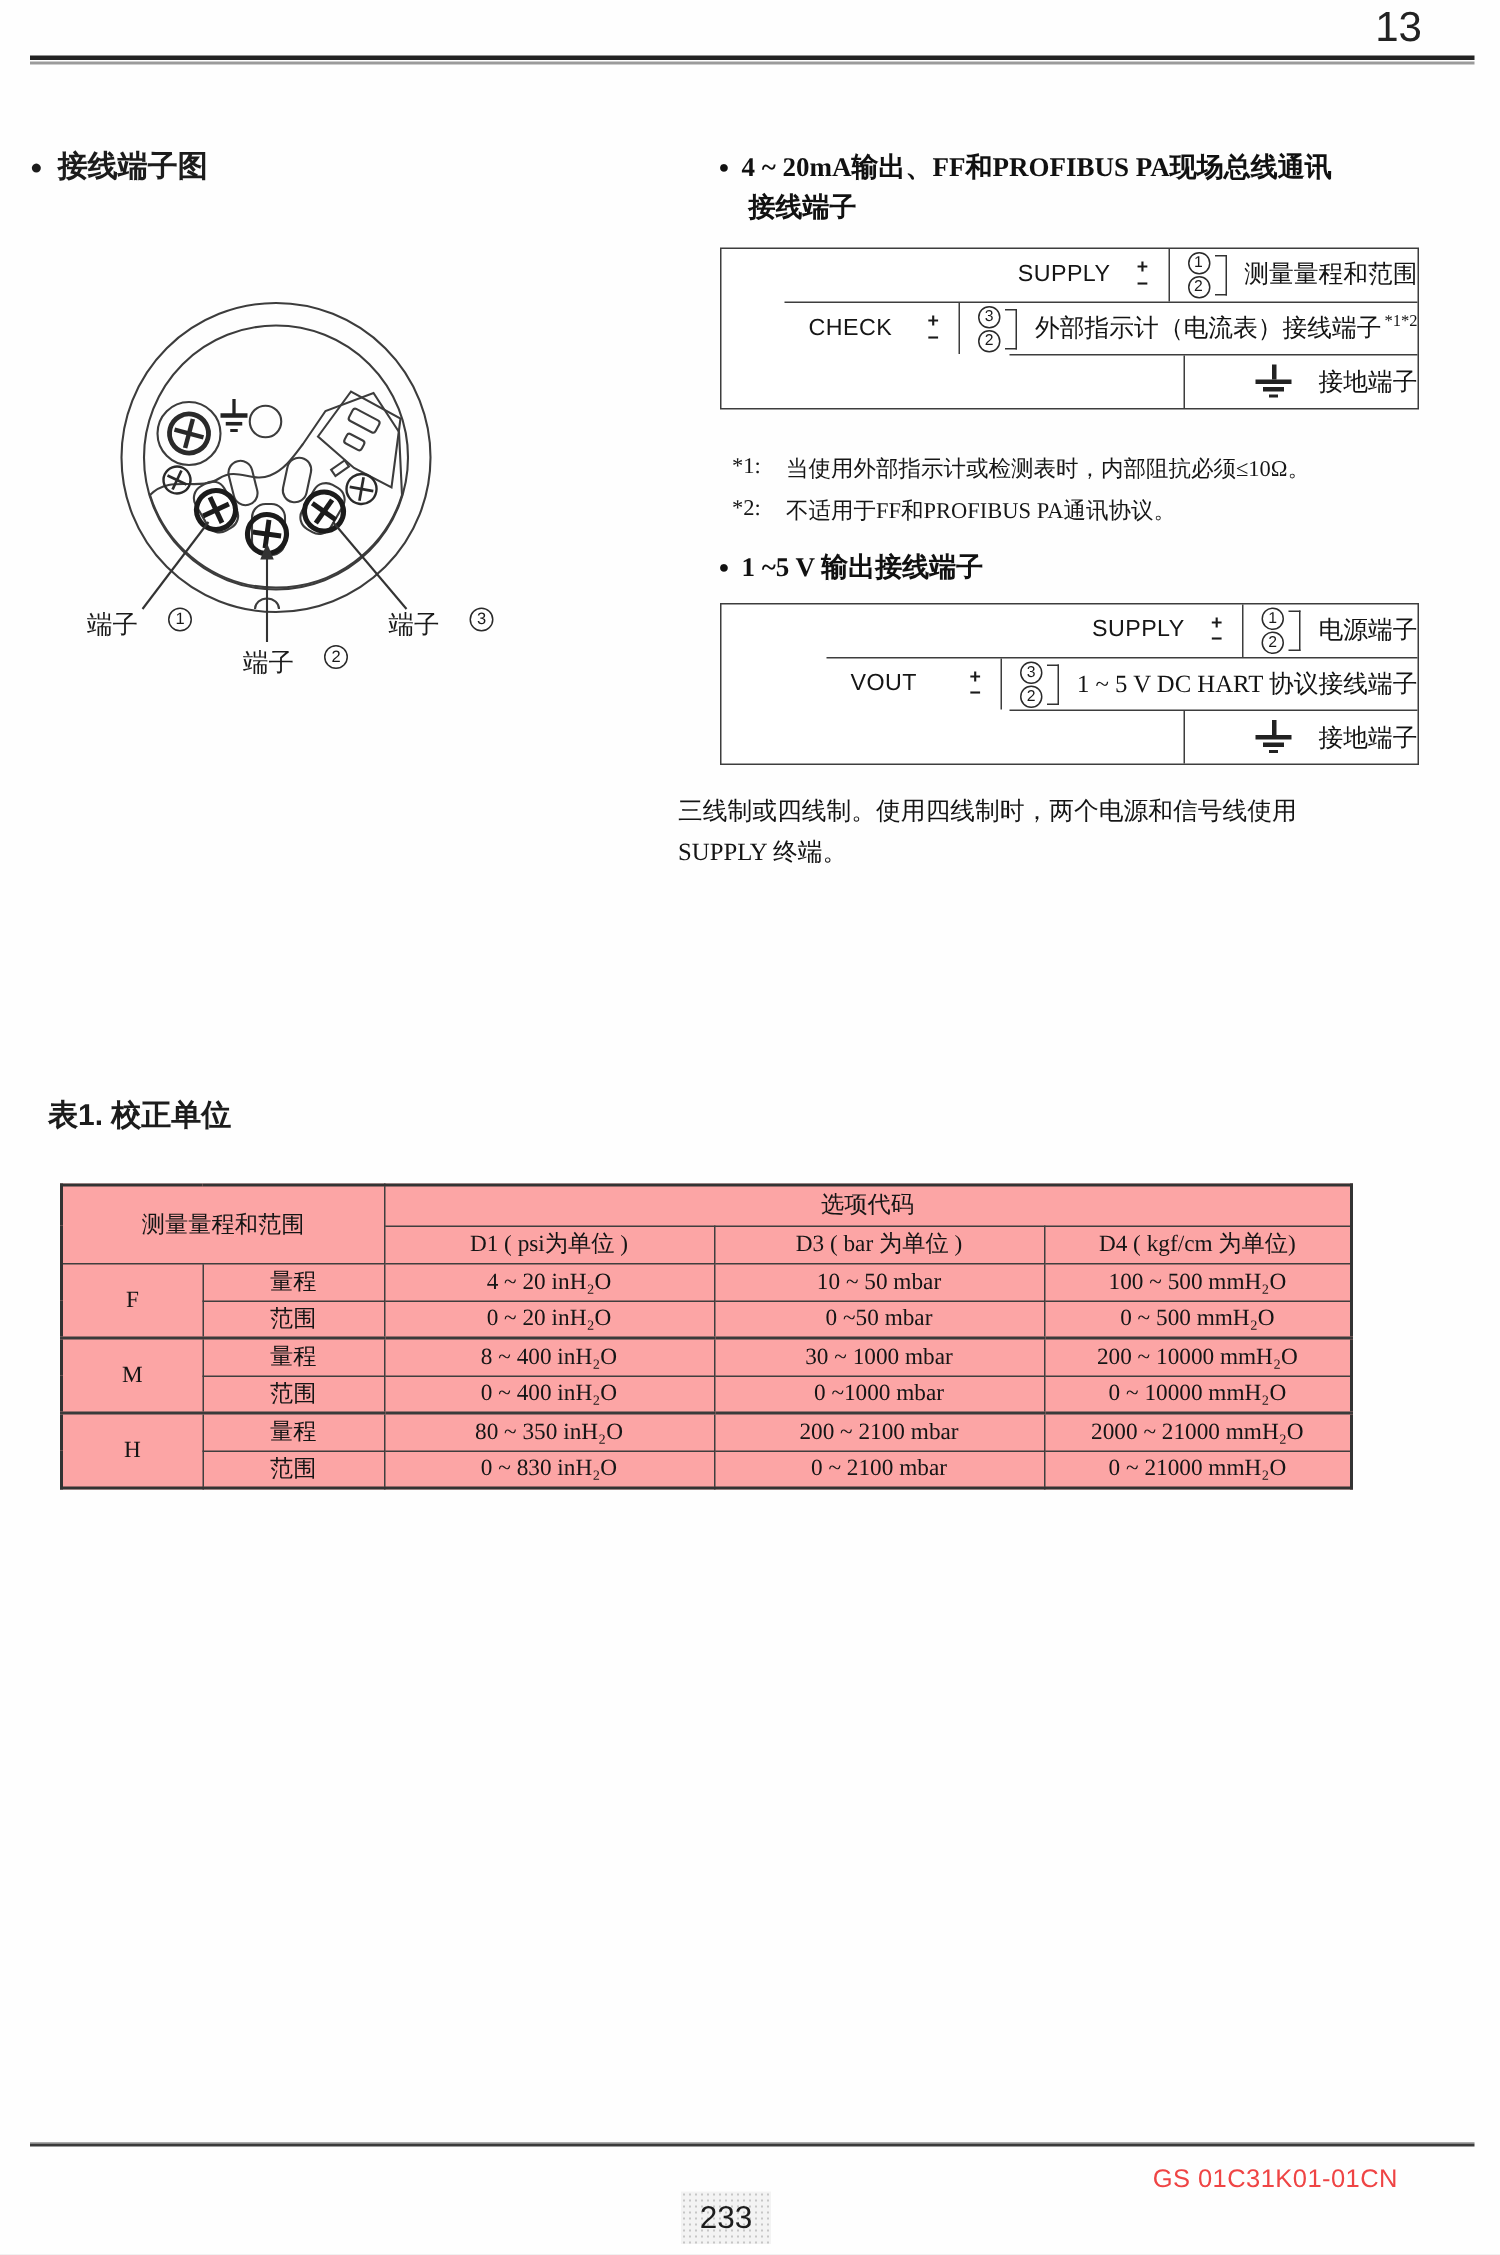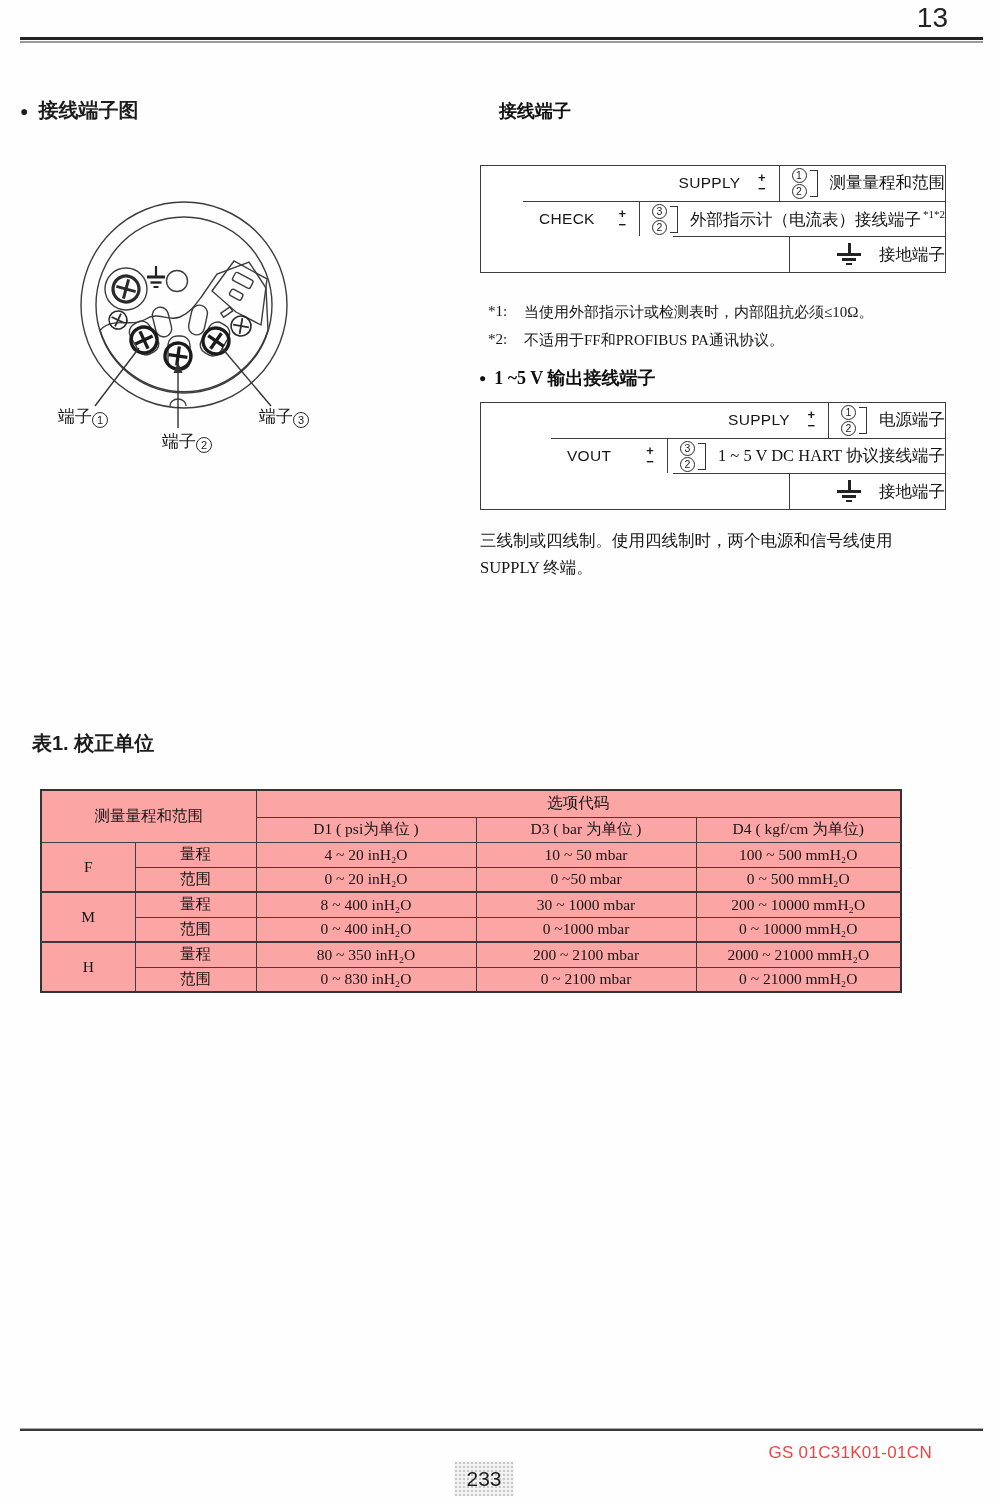--- a/index.html
+++ b/index.html
@@ -46,25 +46,25 @@
   .gndrow { padding-left:46px; }
   .gnd { position:relative; width:27px; height:25px; margin-right:16px; flex:none; }
   .gnd i { position:absolute; background:#222; display:block; }
   .gnd .stem { left:12px; top:1px; width:2.5px; height:10px; }
   .gnd .b1 { left:1px; top:11px; width:24px; height:3px; }
   .gnd .b2 { left:6px; top:16px; width:14px; height:2.5px; }
   .gnd .b3 { left:10px; top:20.5px; width:6px; height:2px; }
 
   .note { position:absolute; left:488px; width:480px; display:flex; font-size:15px; color:#161616; }
   .note .nm { width:36px; flex:none; }
-  .para { position:absolute; left:480px; width:478px; font-size:16.5px; line-height:27px; color:#141414; }
+  .para { position:absolute; left:452px; width:478px; font-size:16.5px; line-height:27px; color:#141414; }
 
   
   .diagram { position:absolute; left:40px; top:192px; width:300px; height:260px; }
-  .dlabel { position:absolute; display:flex; align-items:flex-end; gap:0; font-size:17px; color:#1a1a1a; }
+  .dlabel { position:absolute; display:flex; align-items:flex-start; gap:20px; font-size:17px; color:#1a1a1a; }
   .dlabel .circ { width:16px; height:16px; font-size:11px; }
 
   
   table.cal { position:absolute; left:40px; top:789px; border-collapse:collapse; background:#fca5a5;
               font-size:15.5px; color:#151515; }
   table.cal { border:2px solid #333; }
   table.cal th, table.cal td { border:1px solid #3f3f3f; text-align:center; font-weight:normal; height:25px; padding:0 4px; white-space:nowrap; }
   table.cal thead tr.hrow1 th { height:27px; }
   table.cal tbody tr:first-child td { border-top:1.5px solid #3a3a3a; }
   table.cal tbody tr.grp td { border-top:2px solid #3a3a3a; }
@@ -168,20 +168,21 @@
   <div class="dlabel" style="left:162px; top:430px">
     <span>端子</span>
     <span class="circ">2</span>
   </div>
   <div class="dlabel" style="left:259px; top:405px">
     <span>端子</span>
     <span class="circ">3</span>
   </div>
 
   <div class="h-serif" style="left:479px; top:98px; width:490px">
+    <div class="hl1"><span class="blt2">●</span><span>4 ~ 20mA输出、FF和PROFIBUS PA现场总线通讯</span></div>
     <div class="hl2">接线端子</div>
   </div>
 
   <div class="tt" style="left:480px; top:165px">
     <div class="ttr">
       <div class="ttl">
         <span class="lbl">SUPPLY</span>
         <span class="pm">
             <span>+</span>
             <span>−</span>

